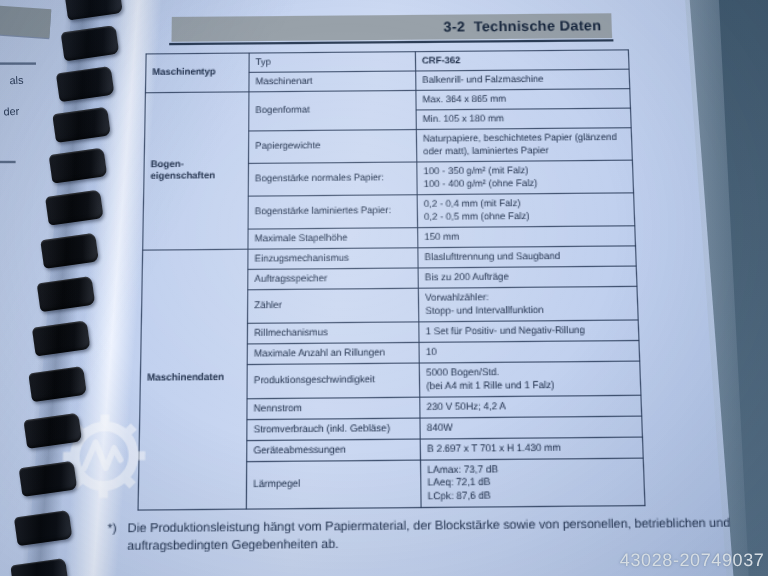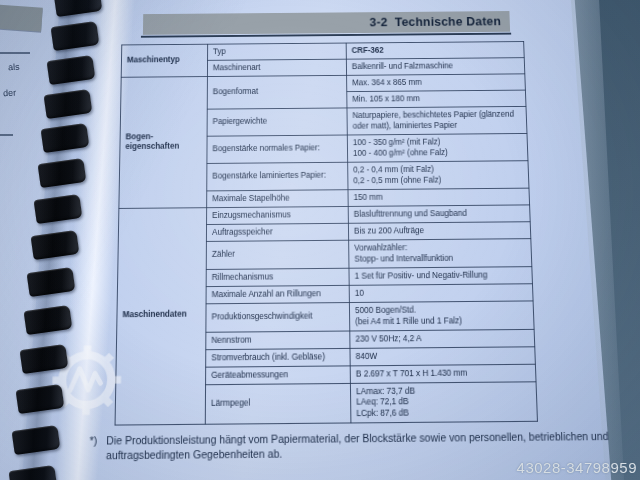--- a/index.html
+++ b/index.html
@@ -223,14 +223,14 @@
   <div class="tooth" style="top:270px;left:28px;"></div>
   <div class="tooth" style="top:308px;left:25px;"></div>
   <div class="tooth" style="top:347px;left:21px;"></div>
   <div class="tooth" style="top:387px;left:17px;"></div>
   <div class="tooth" style="top:428px;left:13px;"></div>
   <div class="tooth" style="top:468px;left:10px;"></div>
 
   <div class="vignette"></div>
   <div class="topleft-shade"></div>
 
-  <div class="listing-id">43028-34798959</div>
+  <div class="listing-id">43028-20749037</div>
 </div>
 
 </body></html>

